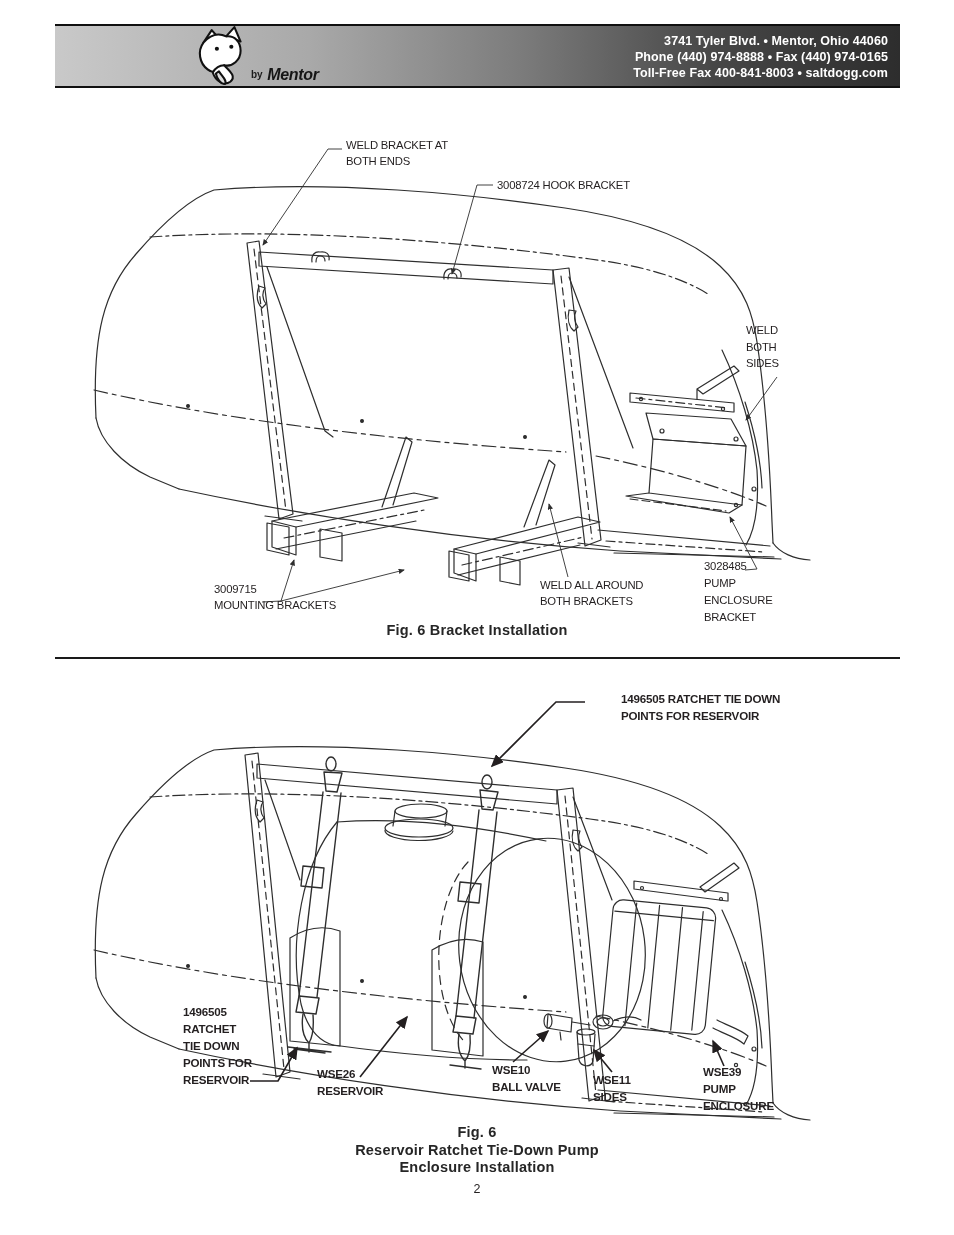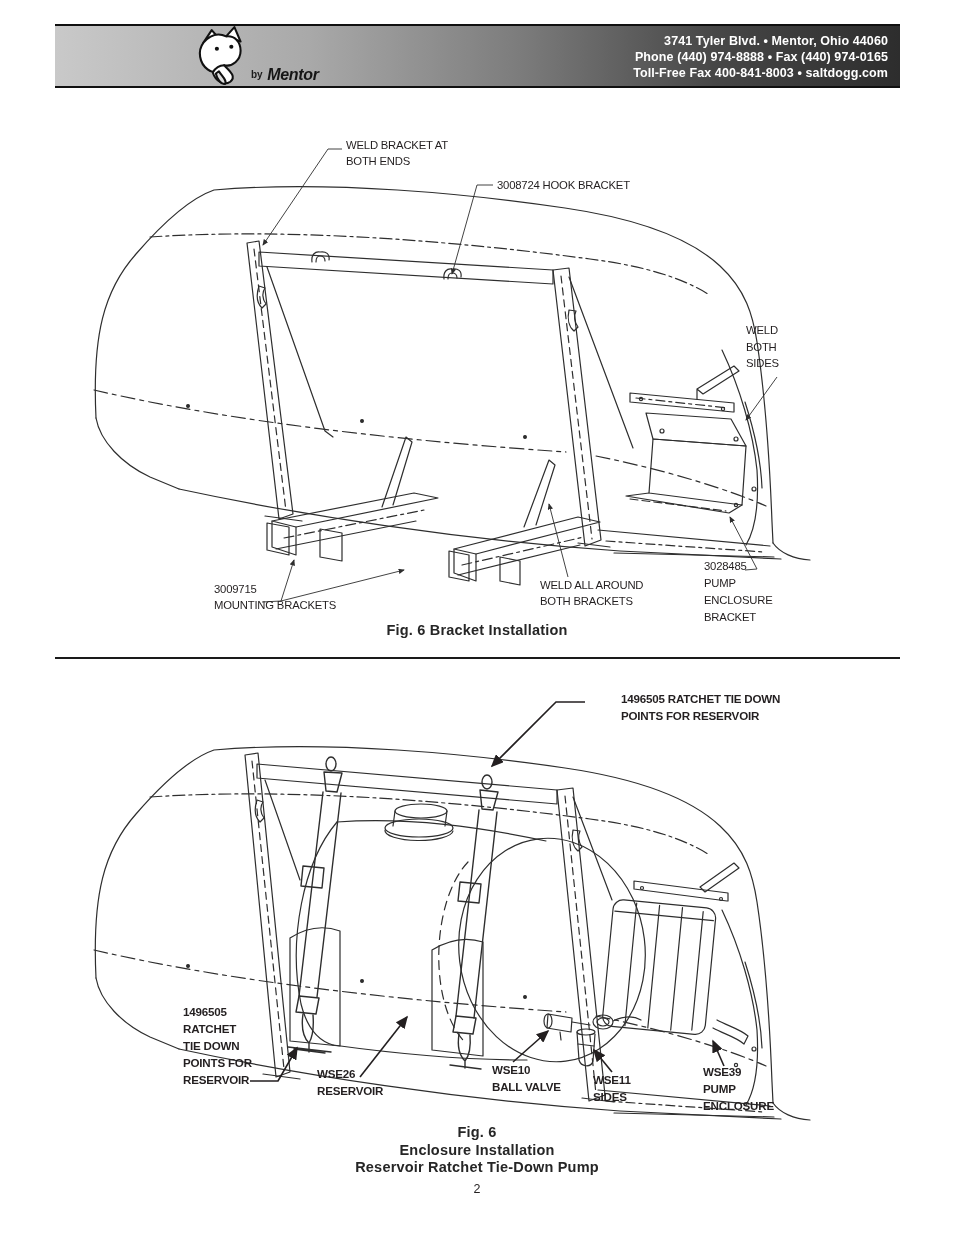--- a/index.html
+++ b/index.html
@@ -284,18 +284,18 @@
   <div class="lbl-b" style="left:492px;top:1061px;">WSE10
 BALL VALVE</div>
   <div class="lbl-b" style="left:593px;top:1071px;">WSE11
 SIDES</div>
   <div class="lbl-b" style="left:703px;top:1063px;">WSE39
 PUMP
 ENCLOSURE</div>
 
   <div class="caption" style="top:1124px;">
     <span style="display:block;">Fig. 6</span>
+    <span style="display:block;">Reservoir Ratchet Tie-Down Pump</span>
     <span style="display:block;">Enclosure Installation</span>
-    <span style="display:block;">Reservoir Ratchet Tie-Down Pump</span>
   </div>
 
   <div class="pagenum">2</div>
 </div>
 
 </body></html>

